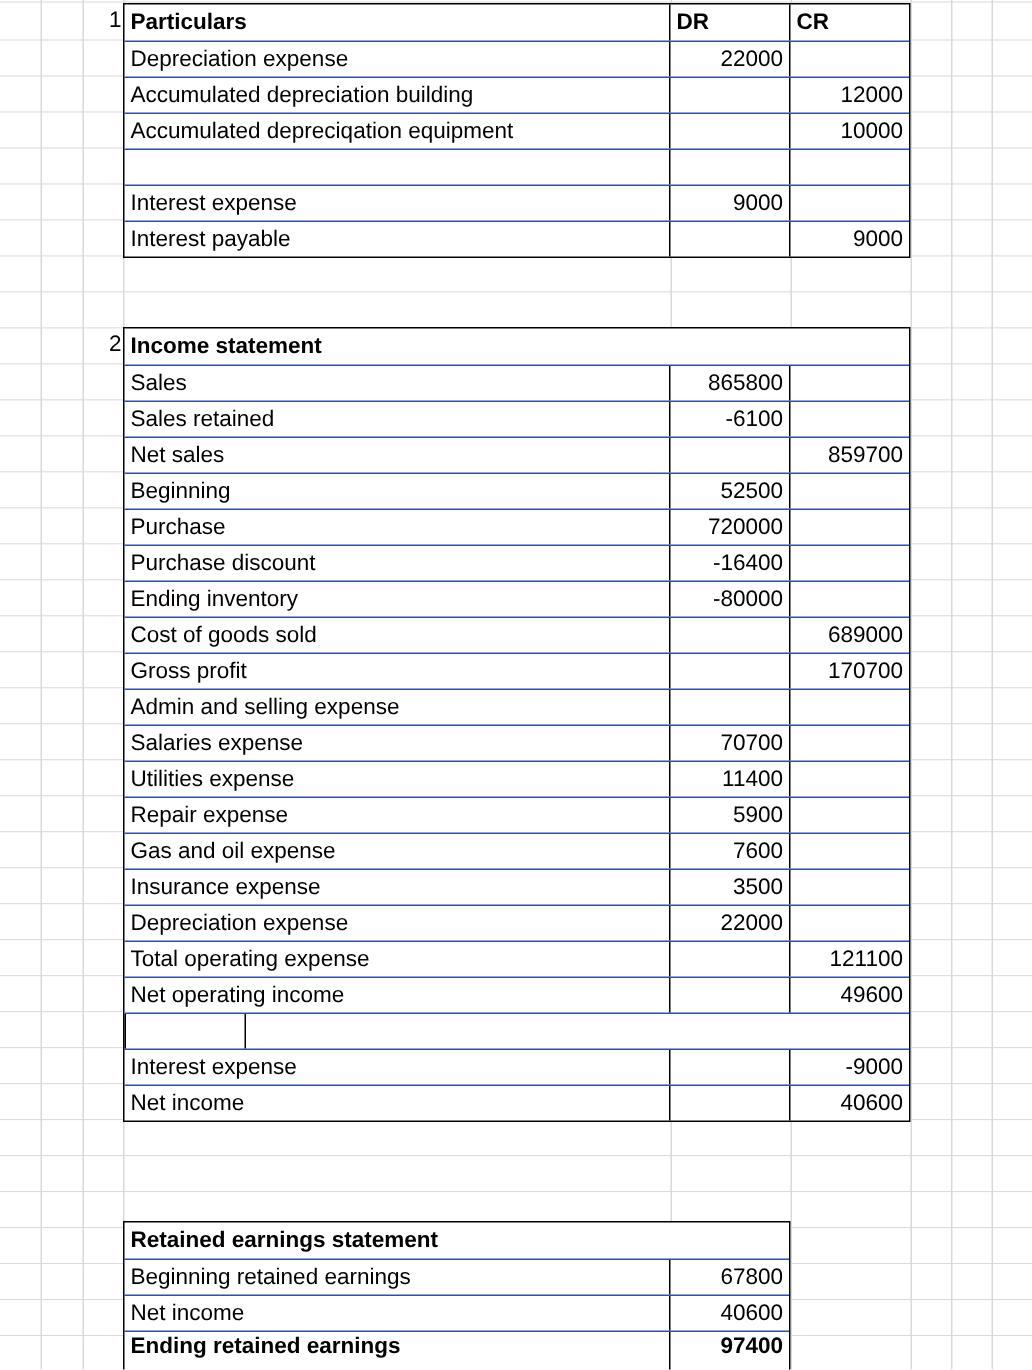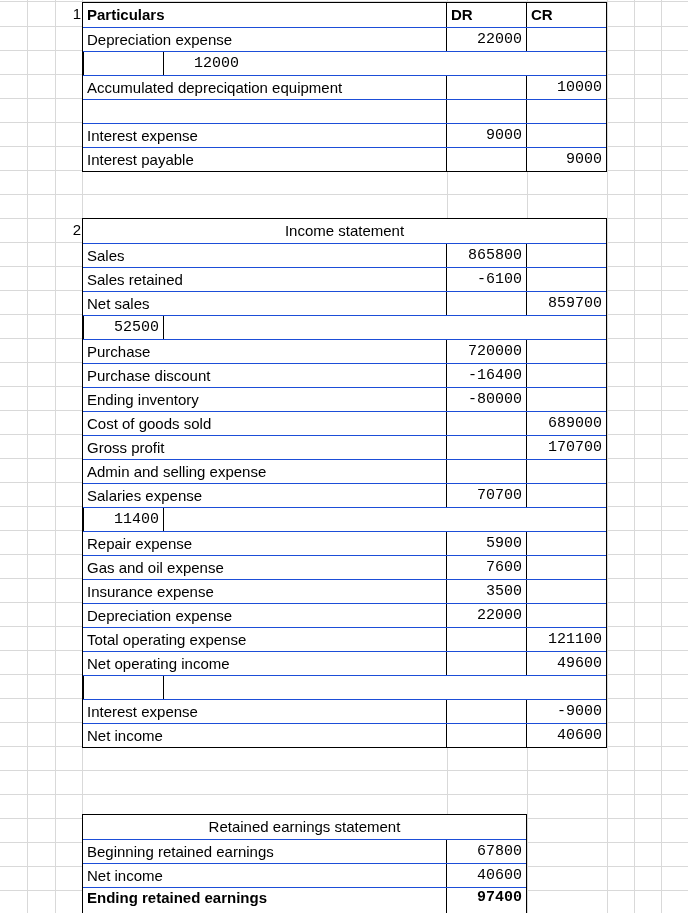--- a/index.html
+++ b/index.html
@@ -16,23 +16,23 @@
   .vline { position:absolute; top:0; bottom:0; width:1px; background:#d9d9d9; z-index:0; }
   .section-num { position:absolute; width:26px; text-align:right; line-height:24px; z-index:1; }
   .tbl { position:absolute; background:#fff; border:1px solid #000; box-sizing:border-box; z-index:2; }
   .trow { display:flex; height:24px; box-sizing:border-box; }
   .trow + .trow { border-top:1px solid #1d4ed8; }
   .trow.short { height:33px; }
   .trow.short .cell { line-height:20px; }
   .cell { box-sizing:border-box; padding:0 4px; line-height:23px; white-space:nowrap; overflow:hidden; }
   .c1 { flex:1 1 auto; min-width:0; }
   .c2, .c3 { flex:0 0 80px; width:80px; border-left:1px solid #000; }
-  .num { text-align:right;font-family:Liberation Mono, monospace; }
+  .num { text-align:right; }
   .b { font-weight:bold; }
-  .title-cell { flex:1 1 auto; text-align:center; font-weight:normal; }
+  .title-cell { flex:1 1 auto; font-weight:bold; }
   #tbl-journal { top:2px; left:82px; width:525px; }
   #tbl-income { top:218px; left:82px; width:525px; }
   #tbl-retained { top:814px; left:82px; width:445px; }
   #num1 { top:2px; left:55px; }
   #num2 { top:218px; left:55px; }
 </style>
 </head>
 <body>
 
 <div class="sheet">
@@ -55,20 +55,21 @@
       <div class="cell c1 b">Particulars</div>
       <div class="cell c2 b">DR</div>
       <div class="cell c3 b">CR</div>
     </div>
     <div class="trow">
       <div class="cell c1">Depreciation expense</div>
       <div class="cell c2 num">22000</div>
       <div class="cell c3 num"></div>
     </div>
     <div class="trow">
+      <div class="cell c1">Accumulated depreciation building</div>
       <div class="cell c2 num"></div>
       <div class="cell c3 num">12000</div>
     </div>
     <div class="trow">
       <div class="cell c1">Accumulated depreciqation equipment</div>
       <div class="cell c2 num"></div>
       <div class="cell c3 num">10000</div>
     </div>
     <div class="trow">
       <div class="cell c1"></div>
@@ -100,20 +101,21 @@
       <div class="cell c1">Sales retained</div>
       <div class="cell c2 num">-6100</div>
       <div class="cell c3 num"></div>
     </div>
     <div class="trow">
       <div class="cell c1">Net sales</div>
       <div class="cell c2 num"></div>
       <div class="cell c3 num">859700</div>
     </div>
     <div class="trow">
+      <div class="cell c1">Beginning</div>
       <div class="cell c2 num">52500</div>
       <div class="cell c3 num"></div>
     </div>
     <div class="trow">
       <div class="cell c1">Purchase</div>
       <div class="cell c2 num">720000</div>
       <div class="cell c3 num"></div>
     </div>
     <div class="trow">
       <div class="cell c1">Purchase discount</div>
@@ -139,20 +141,21 @@
       <div class="cell c1">Admin and selling expense</div>
       <div class="cell c2 num"></div>
       <div class="cell c3 num"></div>
     </div>
     <div class="trow">
       <div class="cell c1">Salaries expense</div>
       <div class="cell c2 num">70700</div>
       <div class="cell c3 num"></div>
     </div>
     <div class="trow">
+      <div class="cell c1">Utilities expense</div>
       <div class="cell c2 num">11400</div>
       <div class="cell c3 num"></div>
     </div>
     <div class="trow">
       <div class="cell c1">Repair expense</div>
       <div class="cell c2 num">5900</div>
       <div class="cell c3 num"></div>
     </div>
     <div class="trow">
       <div class="cell c1">Gas and oil expense</div>

